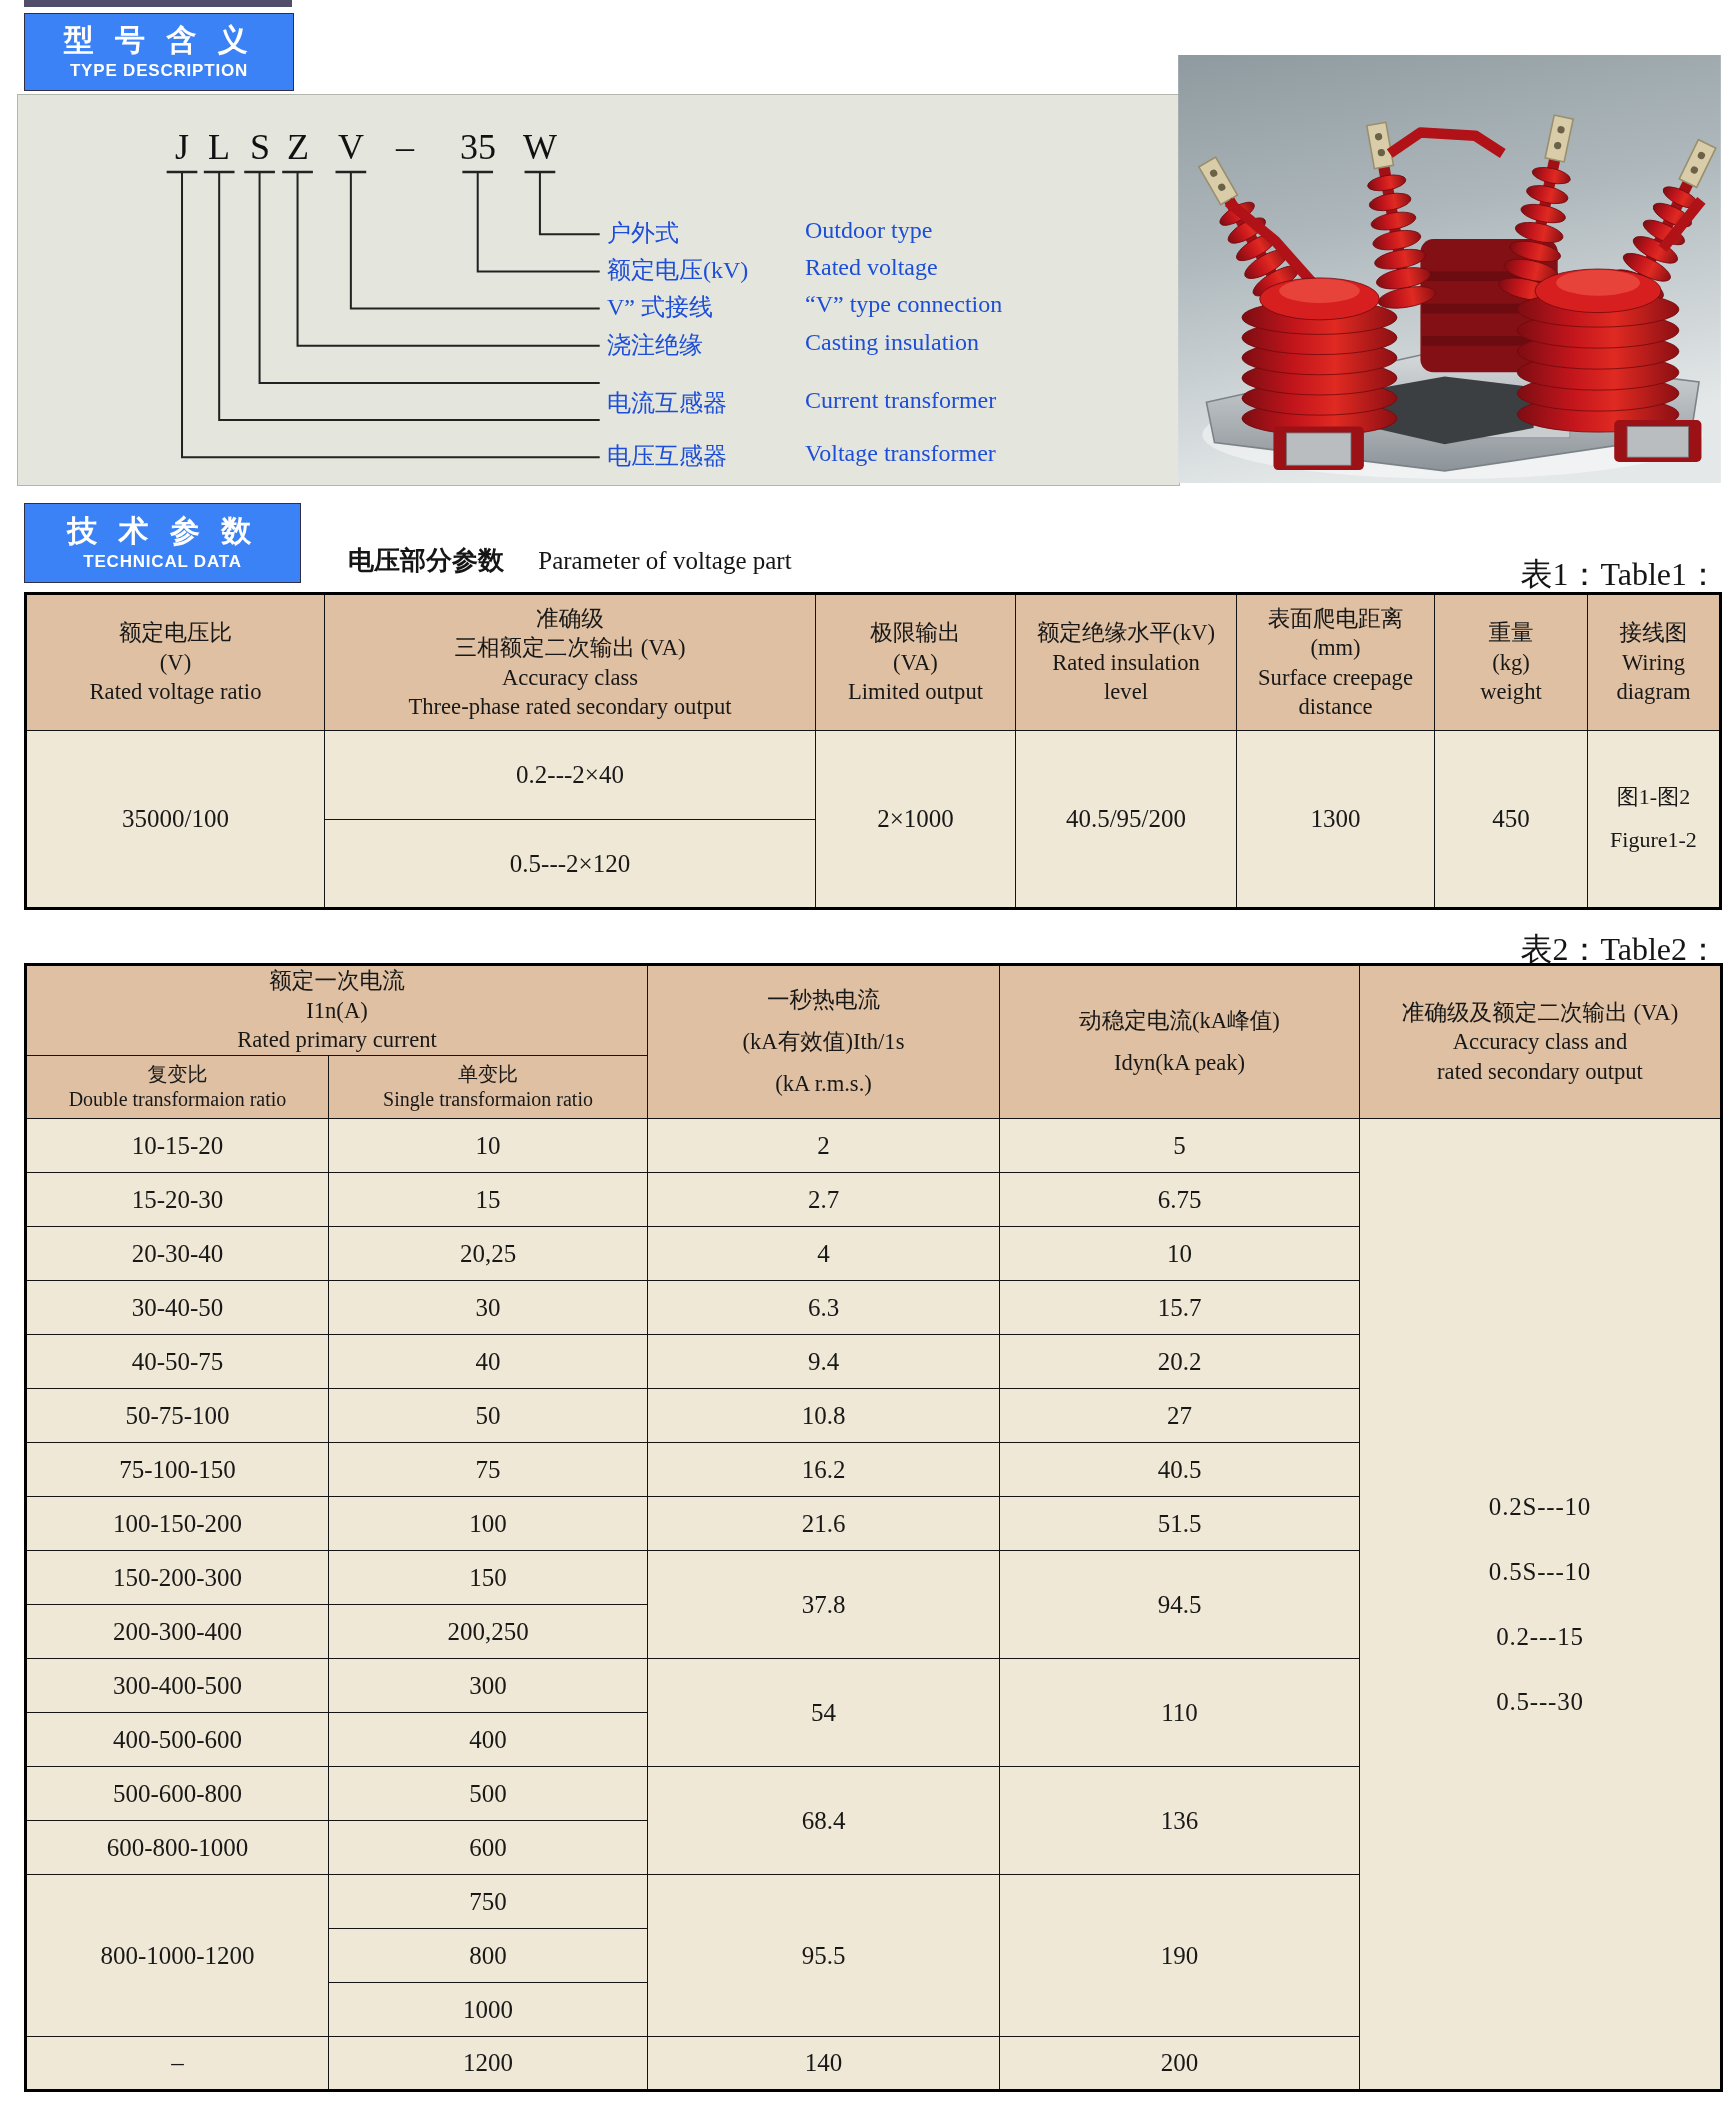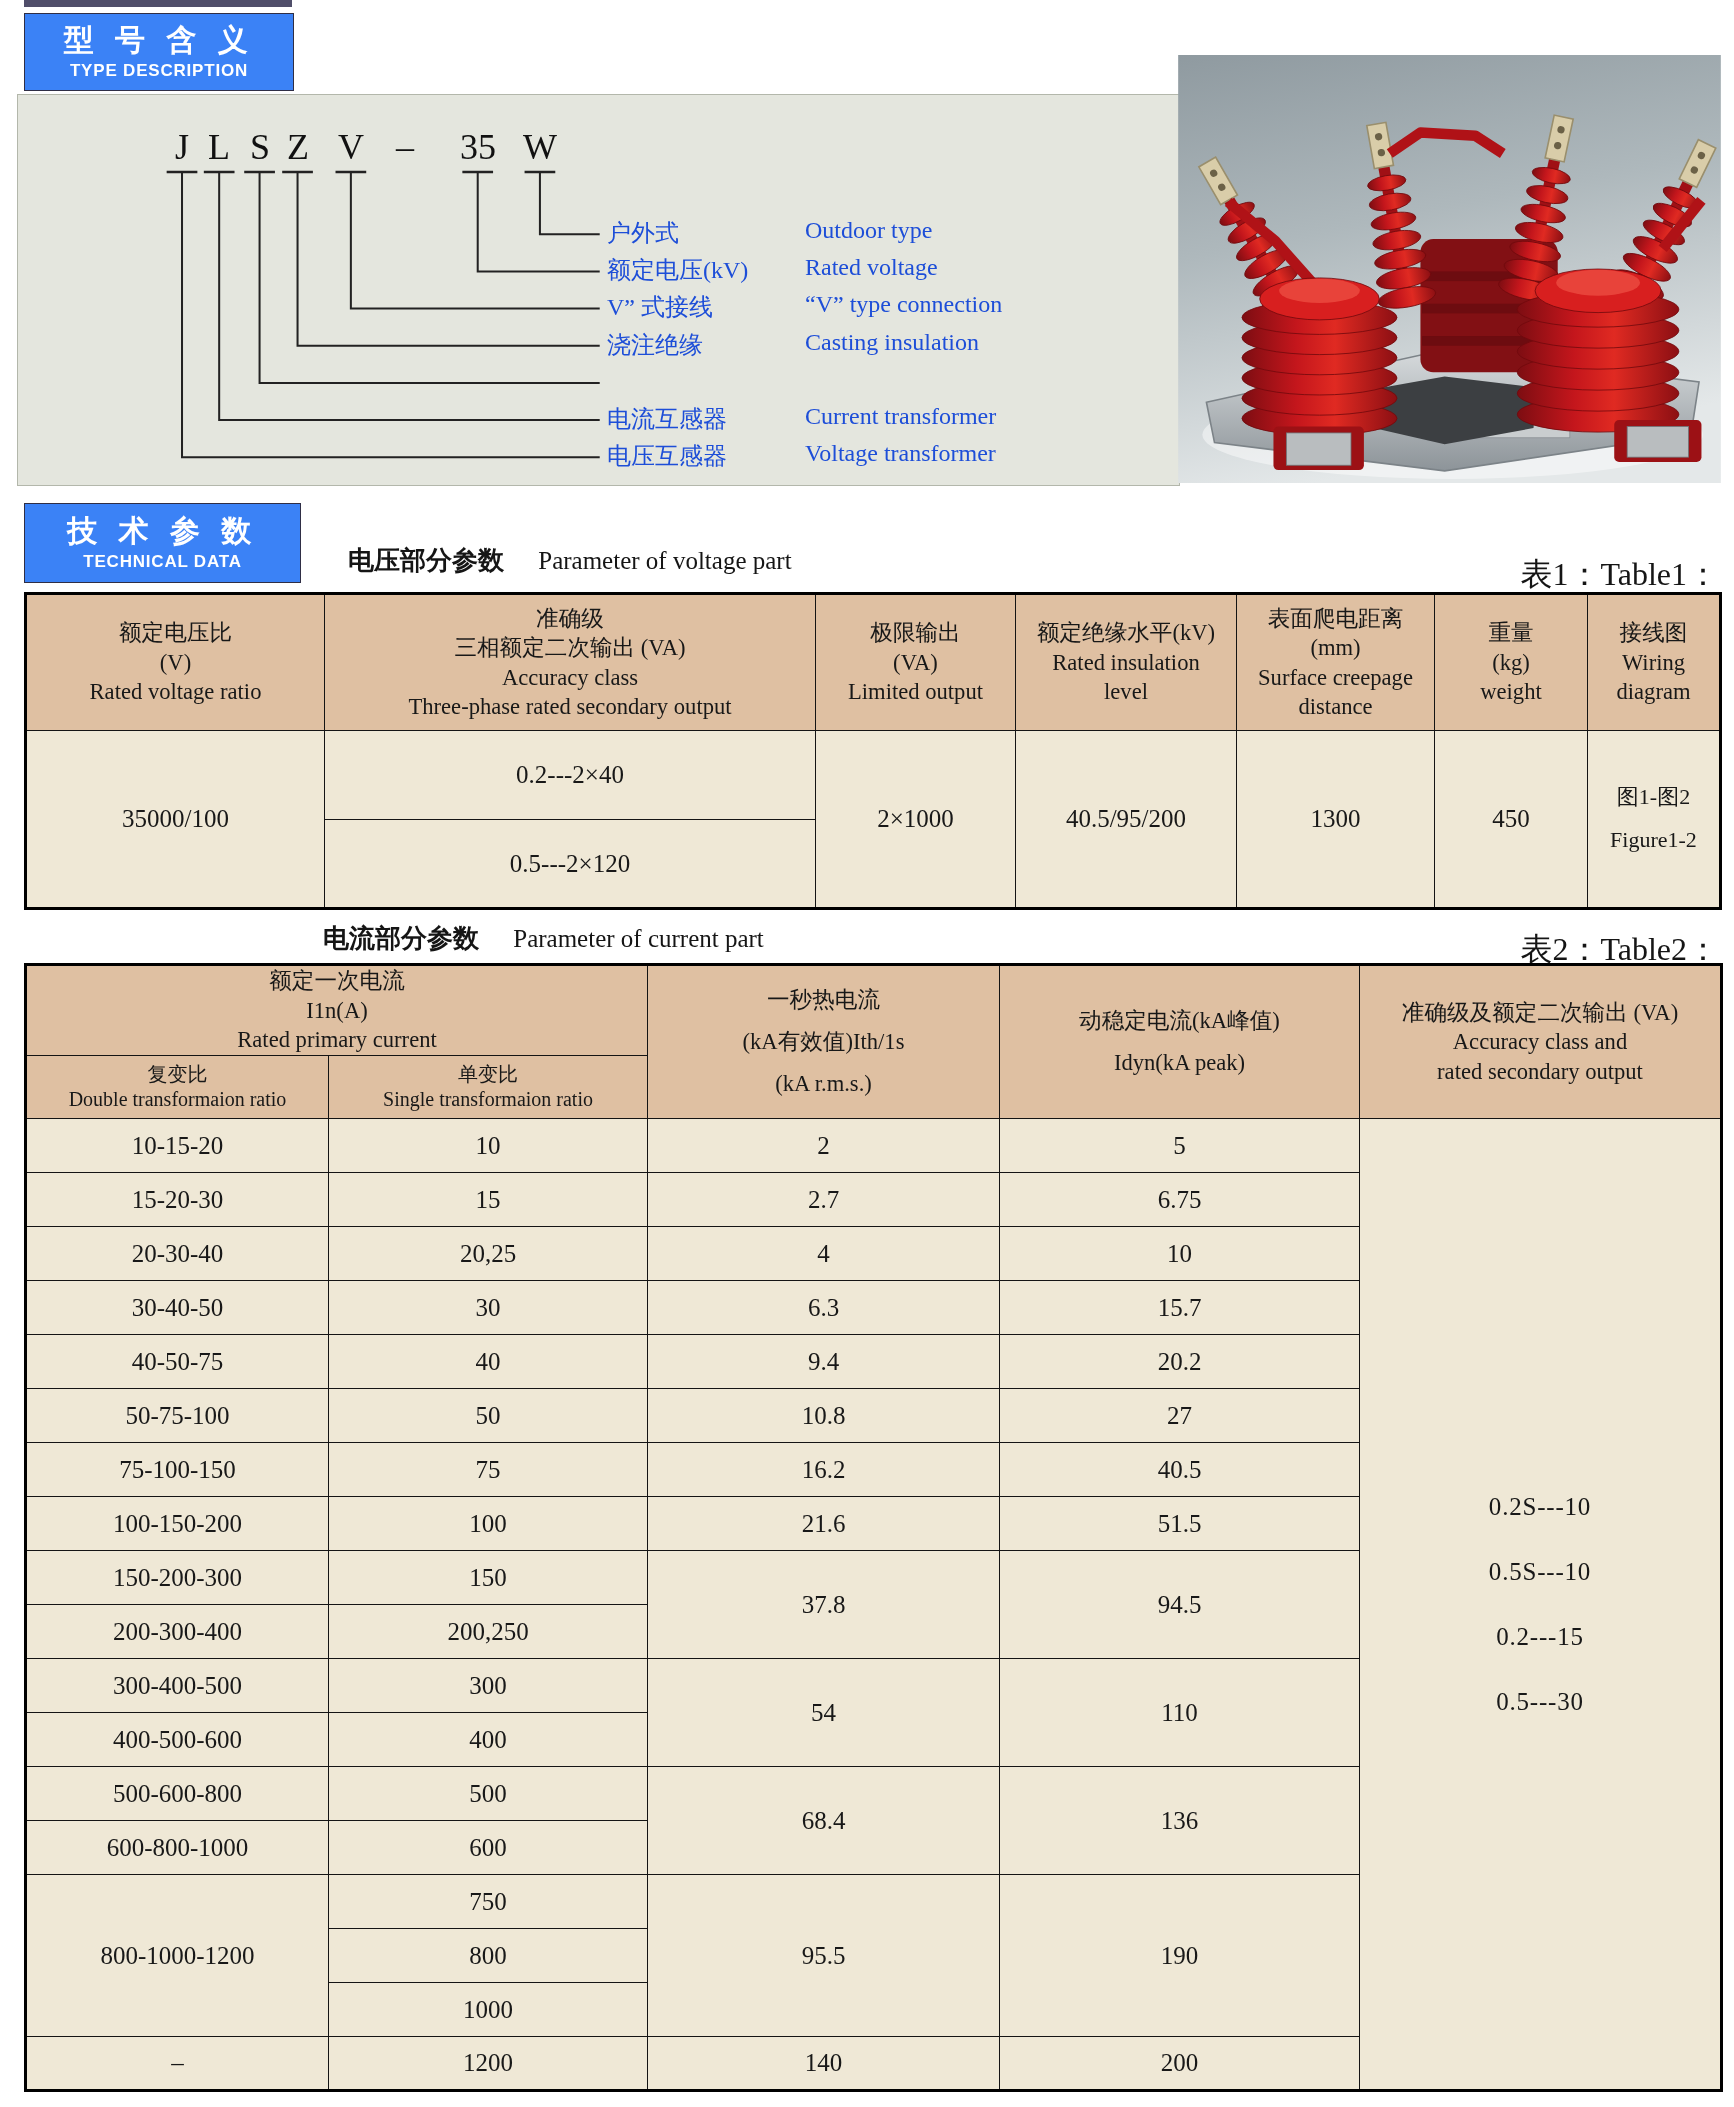--- a/index.html
+++ b/index.html
@@ -80,21 +80,21 @@
       <span class="en">Rated voltage</span>
     </div>
     <div class="tlabel" style="top:234px">
       <span class="cn">浇注绝缘</span>
       <span class="en">Casting insulation</span>
     </div>
     <div class="tlabel" style="top:196px">
       <span class="cn">V” 式接线</span>
       <span class="en">“V” type connection</span>
     </div>
-    <div class="tlabel" style="top:308px">
+    <div class="tlabel" style="top:292px">
       <span class="cn">电流互感器</span>
       <span class="en">Current transformer</span>
     </div>
     <div class="tlabel" style="top:345px">
       <span class="cn">电压互感器</span>
       <span class="en">Voltage transformer</span>
     </div>
   </div>
 
   <svg id="product-photo" viewBox="0 0 672 530">
@@ -226,24 +226,20 @@
           <td rowspan="2">450</td>
           <td rowspan="2" class="wiring">图1-图2
 Figure1-2</td>
         </tr>
         <tr style="height: 89px;">
           <td>0.5---2×120</td>
         </tr>
       </tbody>
     </table>
 
-  <div class="sec-line" style="left:323px;top:921px">
-    <span class="cn">电流部分参数</span>
-    <span class="en">Parameter of current part</span>
-  </div>
   <div class="table-tag" style="top:928px">表2：Table2：</div>
 
   <table class="ptable" id="table2">
       <colgroup>
         <col style="width: 303px;">
         <col style="width: 319px;">
         <col style="width: 352px;">
         <col style="width: 360px;">
         <col style="width: 362px;">
       </colgroup>

